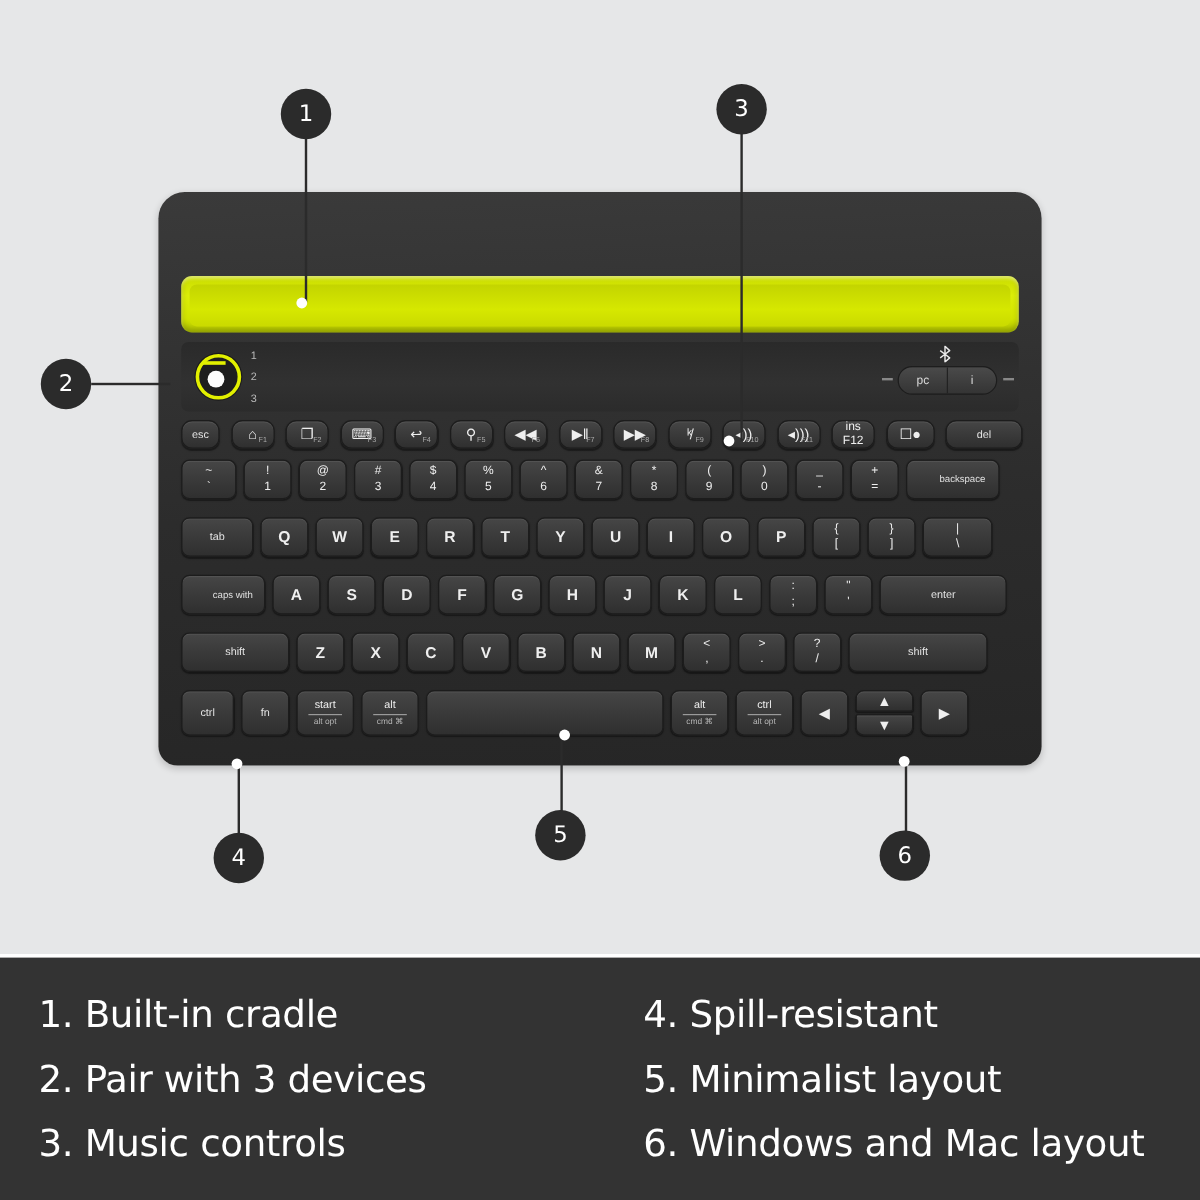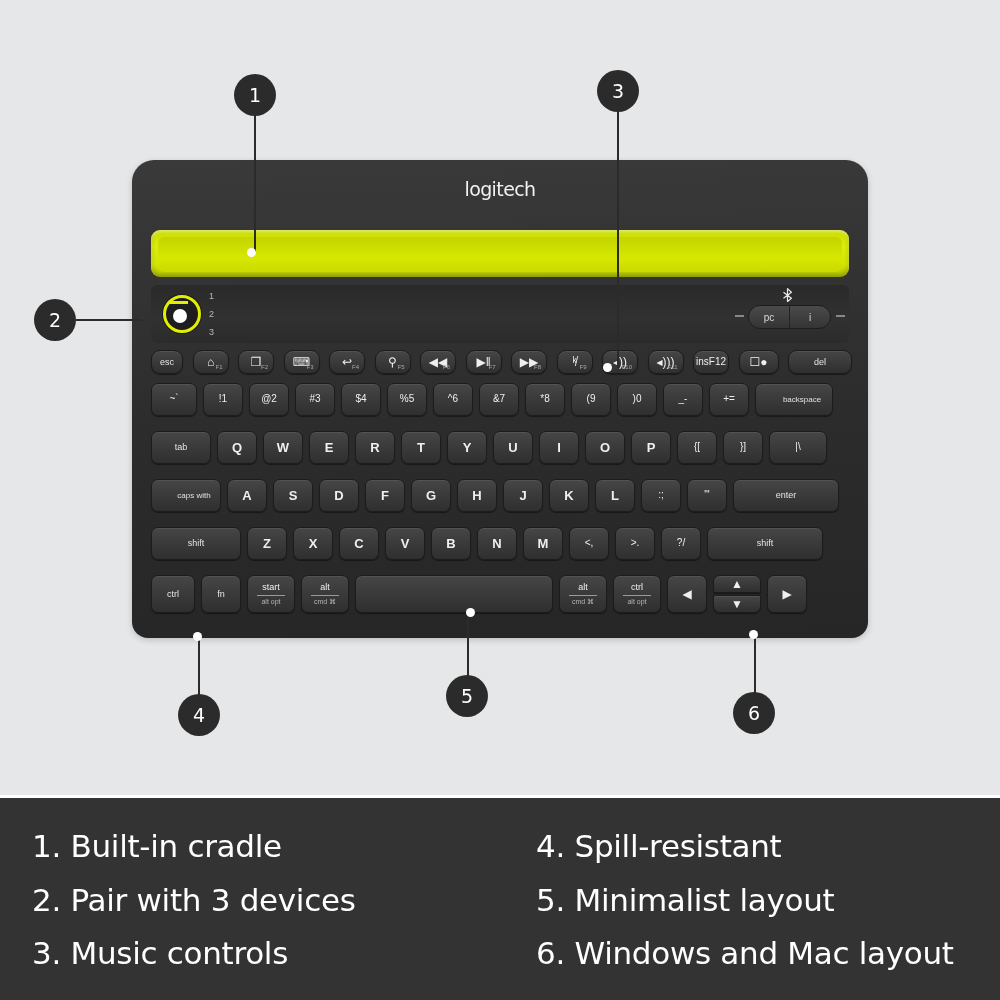--- a/index.html
+++ b/index.html
@@ -155,21 +155,21 @@
   .key .glyph { font-size: 12px; }
   .key .fkey {
     position: absolute;
     right: 5px; bottom: 3px;
     font-size: 6px;
     color: #a9a9a9;
   }
   .key .word { font-size: 9px; color: #e4e4e4; }
   .key .word-sm { font-size: 8px; color: #e0e0e0; padding-left: 16px; }
   .dual {
-    display: flex; flex-direction: row;
+    display: flex; flex-direction: column;
     align-items: center; justify-content: center;
     line-height: 1.25;
   }
   .dual .top { font-size: 10px; }
   .dual .bot { font-size: 10px; }
   .letter { font-size: 13px; font-weight: 600; }
   .osdual {
     display: flex; flex-direction: column;
     align-items: center; justify-content: center;
     width: 100%;
@@ -230,21 +230,20 @@
     letter-spacing: -0.3px;
   }
 </style>
 </head>
 <body>
 
 <div id="product-panel">
 
   <div id="keyboard">
 
-    <div id="logo-wordmark">logitech</div>
 
     <div id="cradle">
       <div id="cradle-inner"></div>
     </div>
 
     <div id="control-strip">
       <div id="device-dial">
         <div id="dial-knob"></div>
       </div>
       <div id="dial-pointer"></div>

